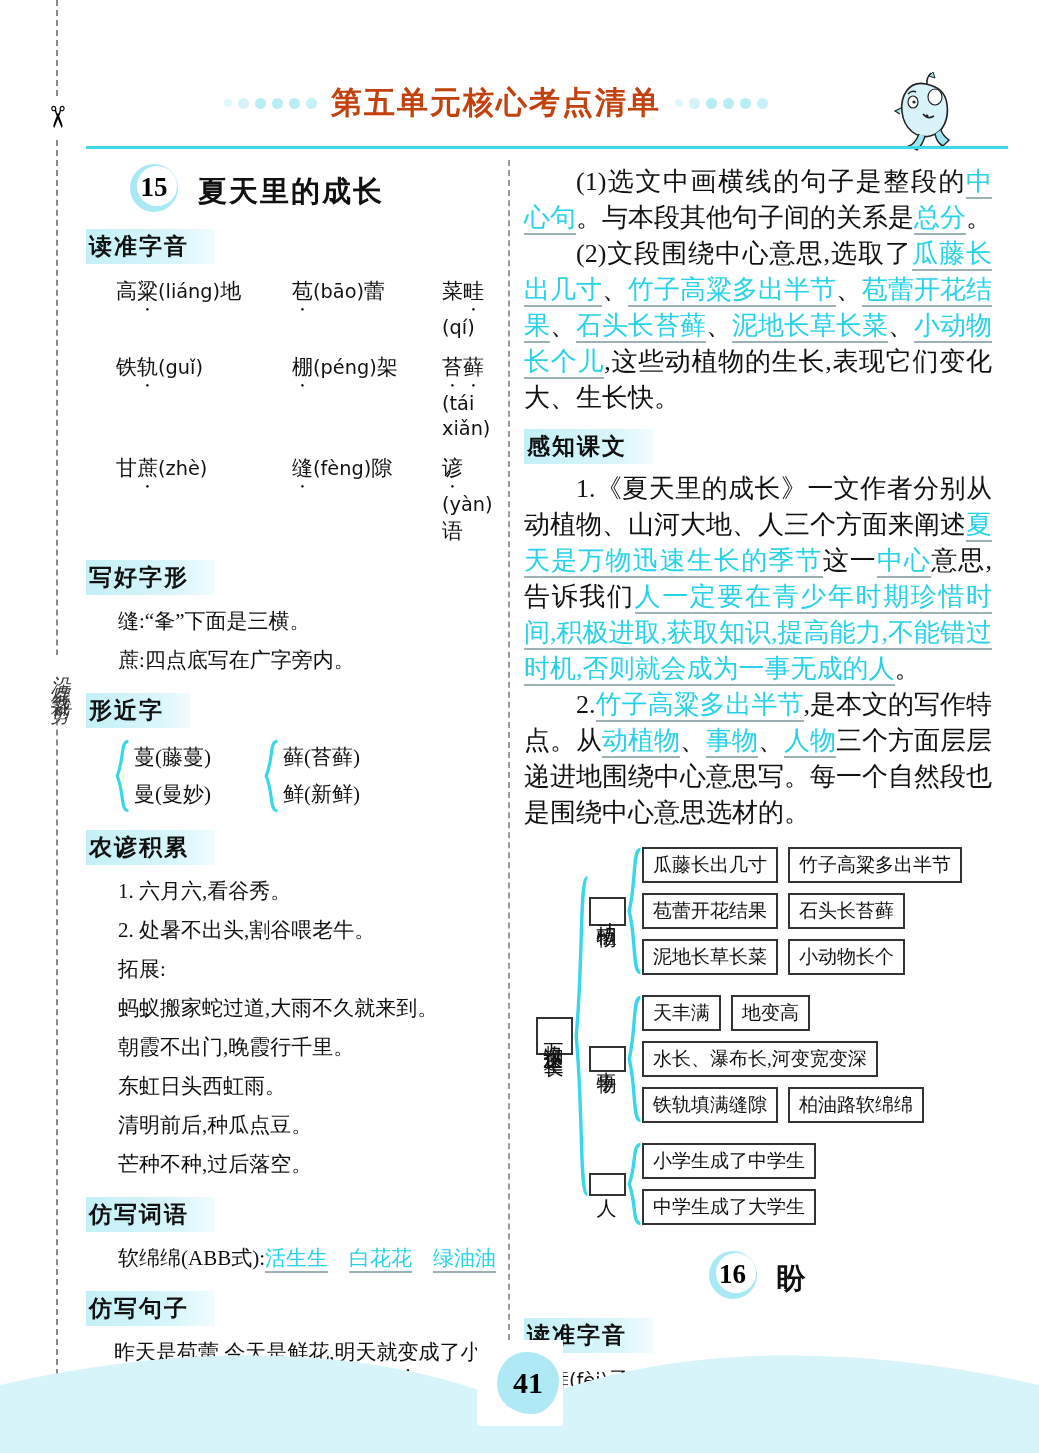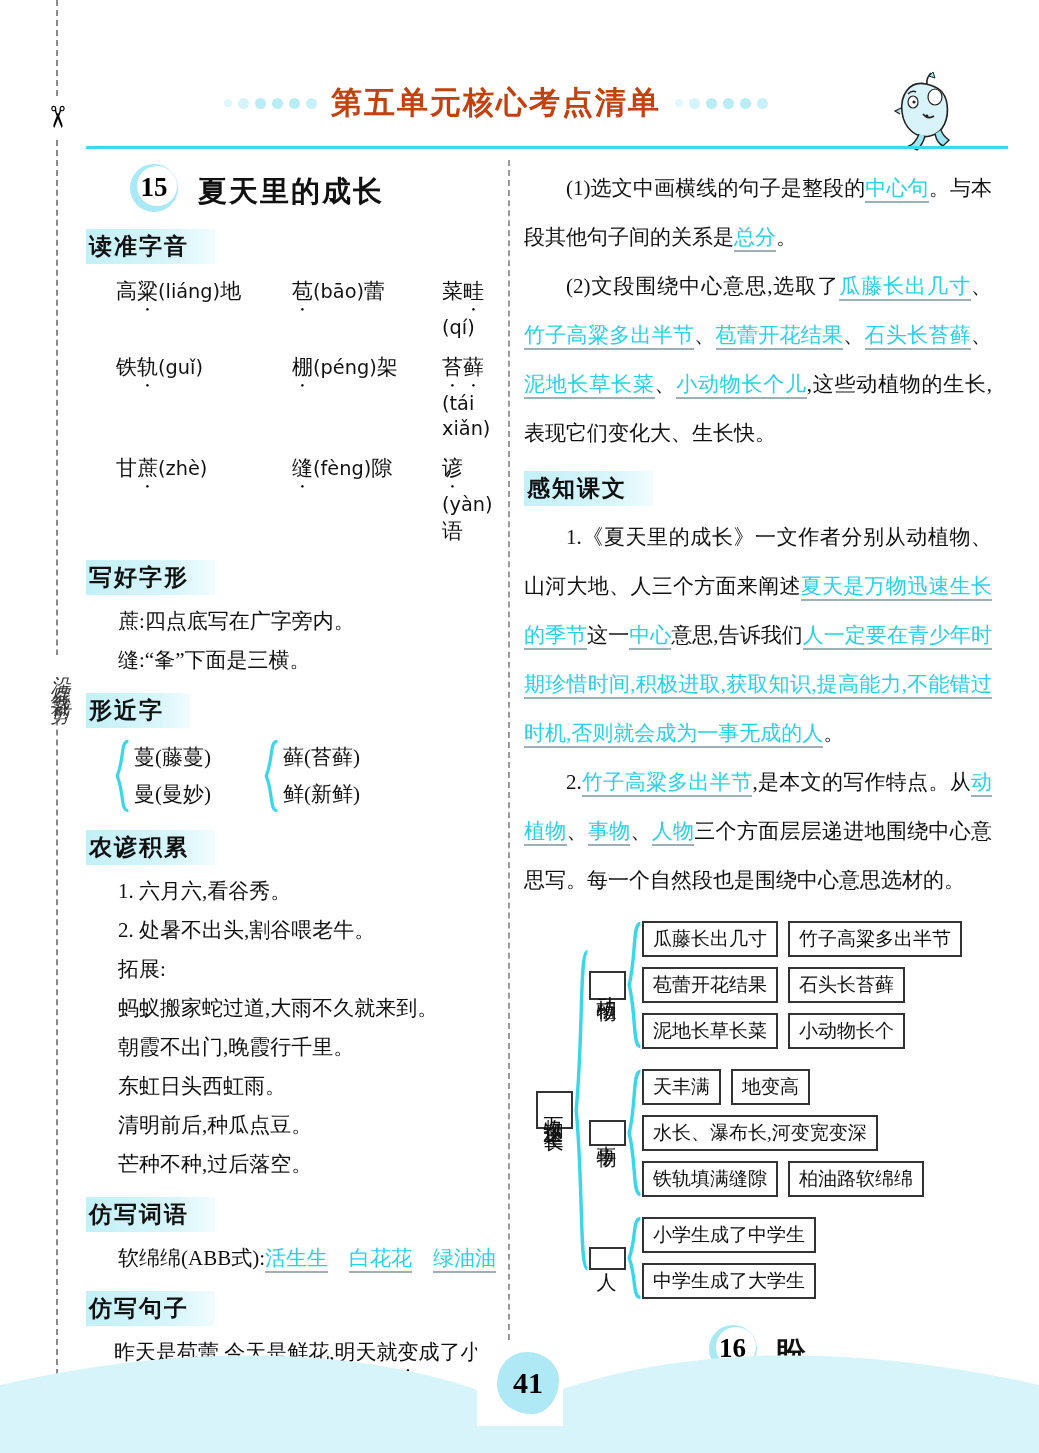--- a/index.html
+++ b/index.html
@@ -41,21 +41,21 @@
   .lesson-title { font-size:29px; font-weight:bold; letter-spacing:2px; }
   .l15 { margin:6px 0 4px 44px; }
   .l16 { margin:26px 0 6px 0; }
   
   .sec { display:inline-block; font-size:23px; font-weight:bold; letter-spacing:2px;
          padding:2px 26px 2px 3px; margin:13px 0 7px 0;
          background:linear-gradient(90deg,#c3f0f7 0%,#d9f6fb 70%,#f2fcfe 100%); }
   
   .ind { padding-left:32px; }
   .line { font-size:21px; line-height:39px; }
-  .para { font-size:21px; line-height:49px; text-indent:2em; text-align:justify; }
+  .para { font-size:26px; line-height:36px; text-indent:2em; text-align:justify; }
   .seg-a { color:#25d2e8; border-bottom:2px solid #9db0b3; padding-bottom:1px; }
   .seg-py { font-family:"DejaVu Sans", sans-serif; font-size:0.92em; }
   .seg-d { -webkit-text-emphasis:filled dot #000; -webkit-text-emphasis-position:under;
            text-emphasis:filled dot #000; text-emphasis-position:under left; }
   
   .pygrid { display:grid; grid-template-columns:176px 150px 1fr; row-gap:13px; font-size:21px; padding-left:30px; margin:6px 0 2px; }
   .pygrid2 { display:grid; grid-template-columns:176px 190px 1fr; row-gap:15px; font-size:21px; padding-left:24px; margin:6px 0 2px; }
   
   .pairs { display:flex; gap:52px; padding-left:28px; margin:4px 0; }
   .pair  { display:flex; align-items:center; }
@@ -144,22 +144,22 @@
       <span><span>菜</span><span class="seg-d">畦</span><span class="seg-py">(qí)</span></span>
       <span><span>铁</span><span class="seg-d">轨</span><span class="seg-py">(guǐ)</span></span>
       <span><span class="seg-d">棚</span><span class="seg-py">(péng)</span><span>架</span></span>
       <span><span class="seg-d">苔</span><span class="seg-d">藓</span><span class="seg-py">(tái xiǎn)</span></span>
       <span><span>甘</span><span class="seg-d">蔗</span><span class="seg-py">(zhè)</span></span>
       <span><span class="seg-d">缝</span><span class="seg-py">(fèng)</span><span>隙</span></span>
       <span><span class="seg-d">谚</span><span class="seg-py">(yàn)</span><span>语</span></span>
     </div>
 
     <div><span class="sec">写好字形</span></div>
+    <div class="line ind">缝:“夆”下面是三横。</div>
     <div class="line ind">蔗:四点底写在广字旁内。</div>
-    <div class="line ind">缝:“夆”下面是三横。</div>
 
     <div><span class="sec">形近字</span></div>
     <div class="pairs">
       <div class="pair">
         <svg class="brace-c" viewBox="0 0 20 100" preserveAspectRatio="none">
             <path d="M18,3 C8,3 13,26 4,50 C13,74 8,97 18,97" fill="none" stroke="#3ad7e9" stroke-width="4"></path>
           </svg>
         <div class="rows">
           <div>蔓(藤蔓)</div>
           <div>曼(曼妙)</div>

